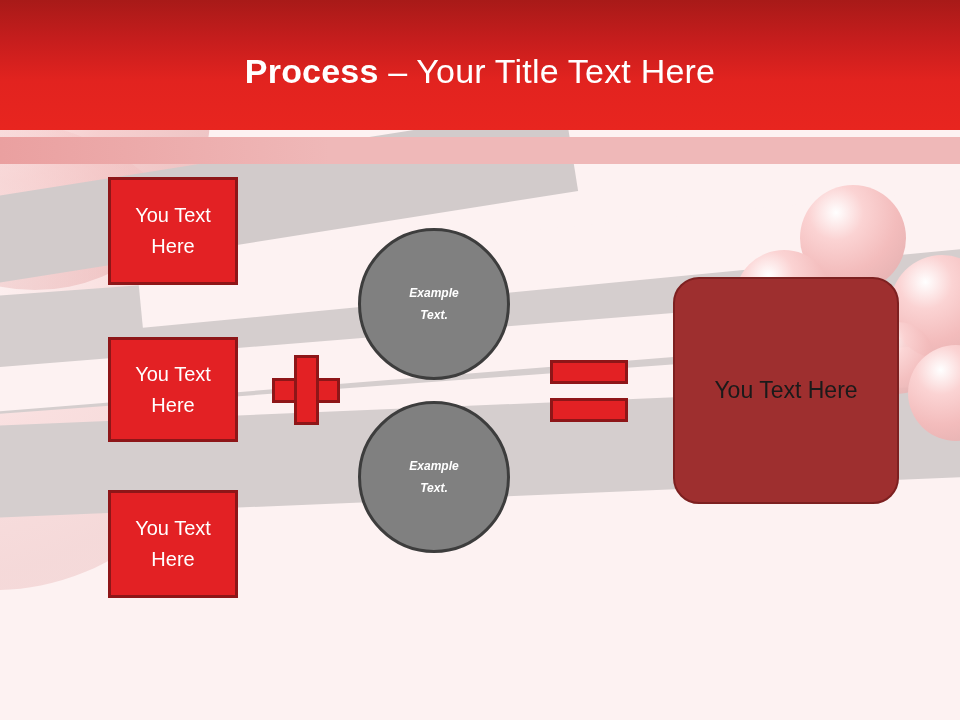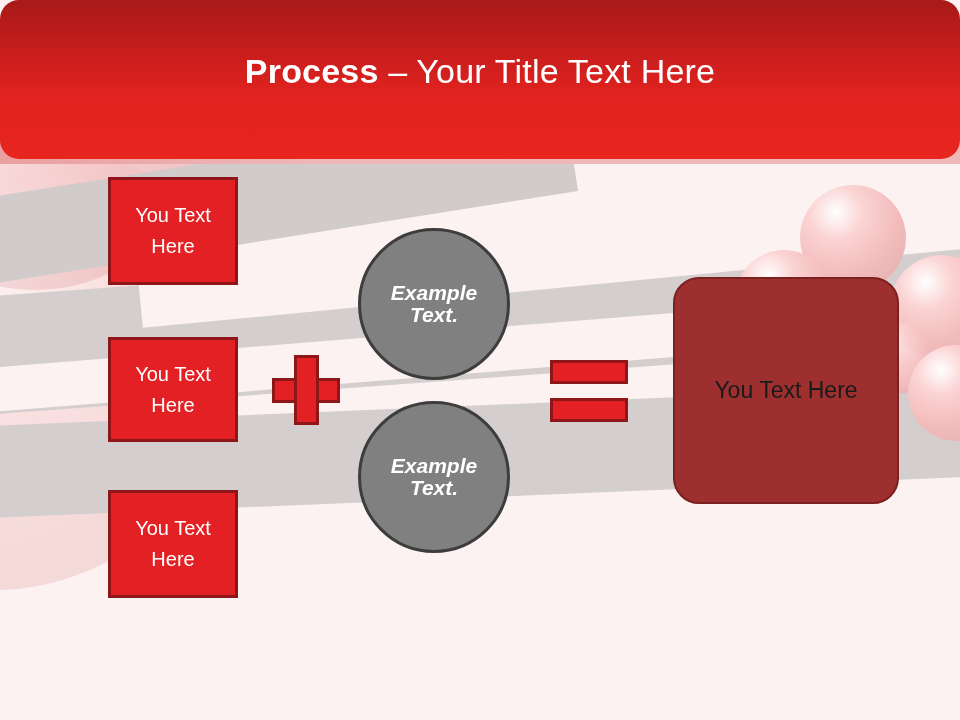--- a/index.html
+++ b/index.html
@@ -91,24 +91,23 @@
   .bal-2 { left: 735px; top: 250px; width: 98px;  height: 98px; }
   .bal-3 { left: 890px; top: 255px; width: 104px; height: 104px; }
   .bal-4 { left: 908px; top: 345px; width: 96px;  height: 96px; }
   .bal-5 { left: 862px; top: 322px; width: 72px;  height: 72px; opacity:.92; }
 
   
   .header {
     position: absolute;
     left: 0; top: 0;
     width: 960px;
-    height: 159px;
+    height: 130px;
     background: linear-gradient(180deg, #a81a18 0%, #c51d1d 30%, #e2231f 62%, #e8251f 100%);
     z-index: 5;
-    border-radius: 19px;
   }
   .header-title {
     position: absolute;
     left: 0;
     top: 50px;
     width: 960px;
     text-align: center;
     color: #ffffff;
     font-size: 34px;
     line-height: 42px;
@@ -152,21 +151,21 @@
   .red-box-2 { left: 108px; top: 337px; width: 130px; height: 105px; }
   .red-box-3 { left: 108px; top: 490px; width: 130px; height: 108px; }
 
   .circle {
     position: absolute;
     border-radius: 50%;
     background: #808080;
     border: 3px solid #3d3d3d;
     box-sizing: border-box;
     color: #ffffff;
-    font-size: 21px;
+    font-size: 12px;
     line-height: 22px;
     font-weight: bold;
     font-style: italic;
     text-align: center;
     display: flex;
     align-items: center;
     justify-content: center;
     z-index: 6;
   }
   .circle-1 { left: 358px; top: 228px; width: 152px; height: 152px; }

